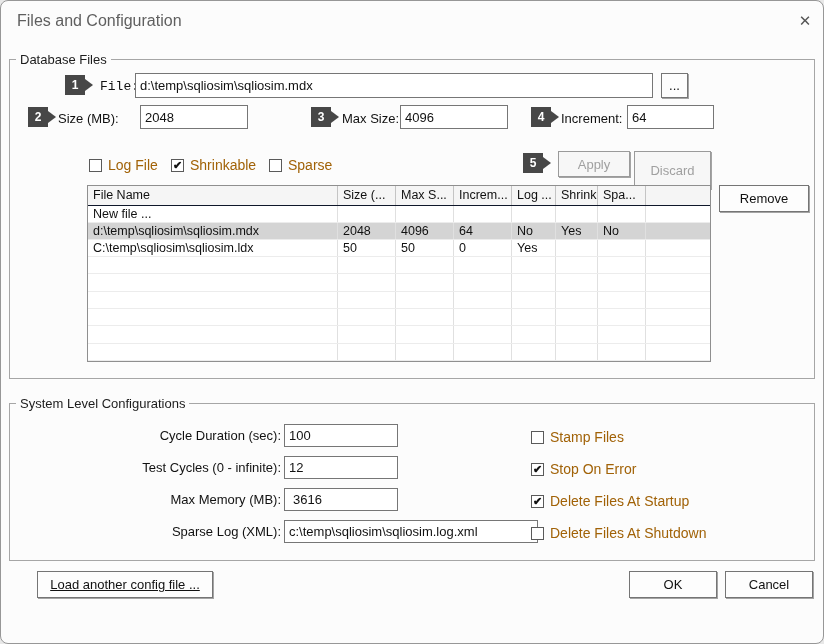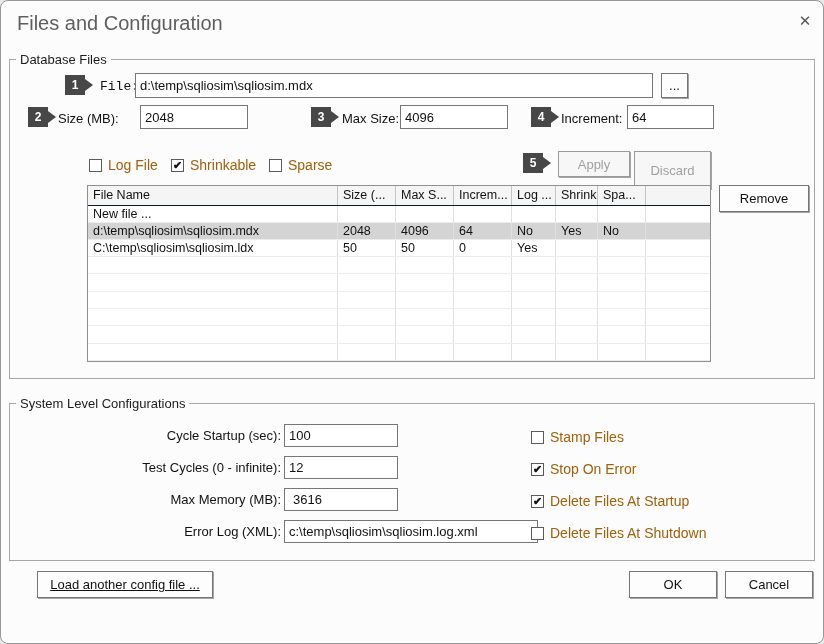--- a/index.html
+++ b/index.html
@@ -2,21 +2,21 @@
 <html><head>
 <meta charset="utf-8">
 <style>
   html,body { margin:0; padding:0; background:#e8e8e8; }
   * { box-sizing:border-box; font-family:"Liberation Sans", sans-serif; }
   .dialog {
     position:relative; width:824px; height:644px;
     background:#fcfcfc; border:1px solid #979797; border-radius:8px;
     overflow:hidden;
   }
-  .titlebar-text { position:absolute; left:16px; top:11px; font-size:20px; color:#5f5f5f; }
+  .titlebar-text { position:absolute; left:16px; top:11px; font-size:16px; color:#5f5f5f; }
   .close-x { position:absolute; left:792px; top:8px; width:24px; height:24px;
     display:flex; align-items:center; justify-content:center; font-size:15px; color:#555; cursor:default; }
   .group { position:absolute; border:1px solid #a6a6a6; background:transparent; }
   .group-label { position:absolute; top:-8px; left:6px; background:#fcfcfc; padding:0 4px; font-size:13px; color:#1c1c1c; }
   .lbl { position:absolute; font-size:13px; color:#111; white-space:nowrap; }
   .input { position:absolute; border:1px solid #767676; background:#fff; font-size:13px; color:#111; padding:0 4px; outline:none; }
   .btn { position:absolute; background:#fdfdfd; border:1px solid #757575; box-shadow:1px 1px 0 rgba(0,0,0,0.35);
     font-size:13px; color:#111; display:flex; align-items:center; justify-content:center; cursor:default; }
   .btn.disabled { color:#a0a0a0; border-color:#9a9a9a; background:#f7f7f7; }
   .badge { position:absolute; width:20px; height:20px; background:#474747; color:#fff; font-size:12px; font-weight:bold;
@@ -190,30 +190,30 @@
         </div>
     </div>
   </div>
 
   <div class="btn" style="left:718px; top:184px; width:90px; height:27px;">Remove</div>
 
   <div class="group" style="left:8px; top:402px; width:806px; height:158px;">
     <span class="group-label">System Level Configurations</span>
   </div>
 
-  <div class="lbl" style="left:80px; top:427px; width:200px; text-align:right;">Cycle Startup (sec):</div>
+  <div class="lbl" style="left:80px; top:427px; width:200px; text-align:right;">Cycle Duration (sec):</div>
   <input class="input" style="left: 283px; top: 423px; width: 114px; height: 23px;" value="100">
 
   <div class="lbl" style="left:80px; top:459px; width:200px; text-align:right;">Test Cycles (0 - infinite):</div>
   <input class="input" style="left: 283px; top: 455px; width: 114px; height: 23px;" value="12">
 
   <div class="lbl" style="left:80px; top:491px; width:200px; text-align:right;">Max Memory (MB):</div>
   <input class="input" style="left: 283px; top: 487px; width: 114px; height: 23px; padding-left: 8px;" value="3616">
 
-  <div class="lbl" style="left:80px; top:523px; width:200px; text-align:right;">Error Log (XML):</div>
+  <div class="lbl" style="left:80px; top:523px; width:200px; text-align:right;">Sparse Log (XML):</div>
   <input class="input" style="left: 283px; top: 519px; width: 254px; height: 23px;" value="c:\temp\sqliosim\sqliosim.log.xml">
 
   <label class="cb" style="left:530px; top:428px;">
     <span class="box"></span>
     <span class="cb-label">Stamp Files</span>
   </label>
   <label class="cb" style="left:530px; top:460px;">
     <span class="box">✔</span>
     <span class="cb-label">Stop On Error</span>
   </label>

